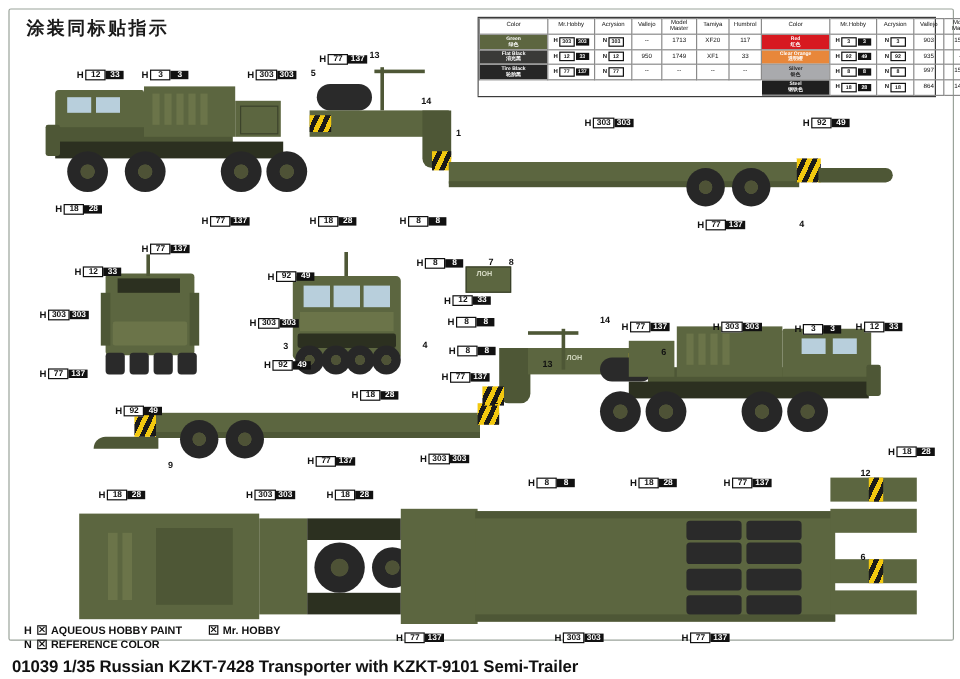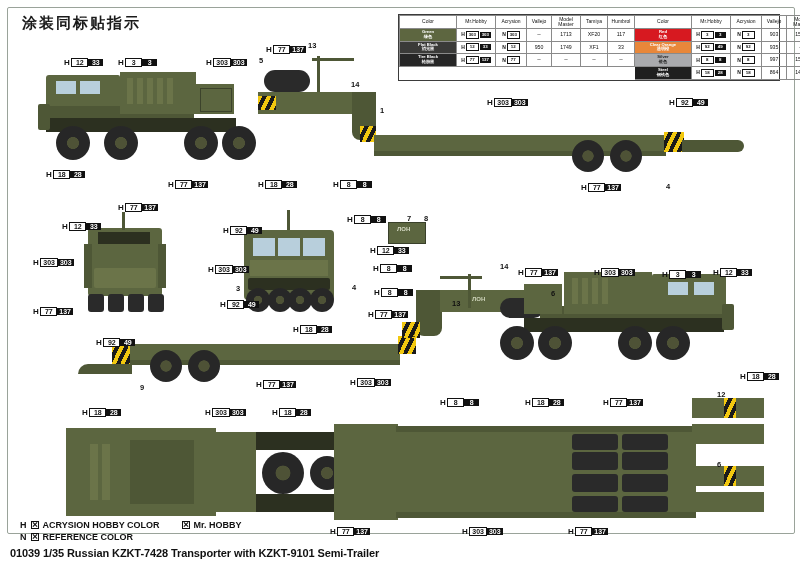--- a/index.html
+++ b/index.html
@@ -55,21 +55,21 @@
   .chev{background:repeating-linear-gradient(115deg,#f2c80f 0 4px,#1a1a1a 4px 8px);}
   .wheelg{background:radial-gradient(circle at 50% 50%,#4e5236 0 24%,#272727 26% 100%);border-radius:50%;}
 
   
   .legend{position:absolute;left:20px;top:519px;font-size:9px;font-weight:bold;color:#111;line-height:12px;}
   .legend .rowl{display:flex;align-items:center;gap:4px;}
   .sqm{display:inline-block;width:6px;height:6px;border:1px solid #111;position:relative;}
   .sqm:before,.sqm:after{content:"";position:absolute;left:0;top:2.3px;width:6px;height:1px;background:#111;}
   .sqm:before{transform:rotate(45deg);}
   .sqm:after{transform:rotate(-45deg);}
-  .title-bar{position:absolute;left:10px;top:547px;font-size:11px;font-weight:bold;color:#111;letter-spacing:-0.1px;}
+  .title-bar{position:absolute;left:10px;top:547px;font-size:14px;font-weight:bold;color:#111;letter-spacing:-0.1px;}
 </style>
 </head>
 <body>
 
 <div id="sheet">
   <div class="frame"></div>
 
   <div class="head-cn">涂装同标贴指示</div>
 
   <div class="paint-wrap">
@@ -582,21 +582,21 @@
       <div class="num" style="left: 500px; top: 262px;">14</div>
       <div class="num" style="left: 551px; top: 289px;">6</div>
       <div class="num" style="left: 717px; top: 390px;">12</div>
       <div class="num" style="left: 717px; top: 460px;">6</div>
     </div>
 
   <div class="legend">
     <div class="rowl">
       <span>H</span>
       <span class="sqm"></span>
-      <span>ACRYSION HOBBY COLOR</span>
+      <span>AQUEOUS HOBBY PAINT</span>
       <span style="display:inline-block;width:14px;"></span>
       <span class="sqm"></span>
       <span>Mr. HOBBY</span>
     </div>
     <div class="rowl">
       <span>N</span>
       <span class="sqm"></span>
       <span>REFERENCE COLOR</span>
     </div>
   </div>

